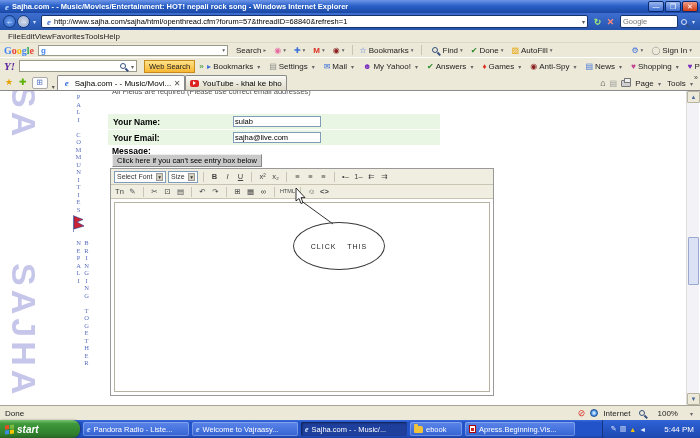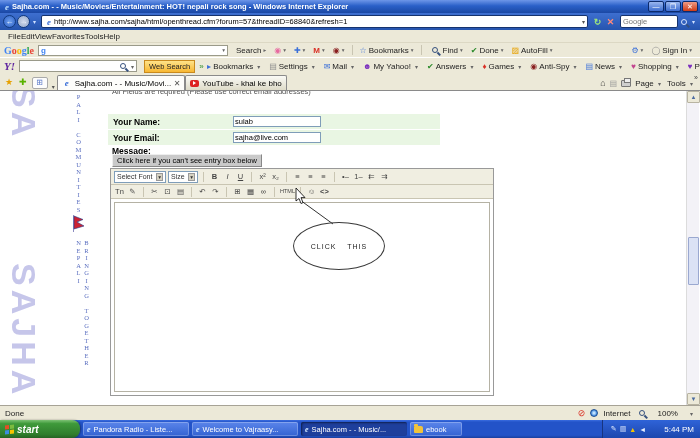--- a/index.html
+++ b/index.html
@@ -483,20 +483,24 @@
     <span>Welcome to Vajraasy...</span>
   </div>
   <div class="taskbtn active" style="width:106px">
     <span class="t-ie">e</span>
     <span>Sajha.com - - Music/...</span>
   </div>
   <div class="taskbtn" style="width:52px">
     <span class="t-folder"></span>
     <span>ebook</span>
   </div>
+  <div class="taskbtn" style="width:110px">
+    <span class="t-pdf"></span>
+    <span>Apress.Beginning.Vis...</span>
+  </div>
   <div id="tray">
     <span class="ti">✎</span>
     <span class="ti">▥</span>
     <span class="ti" style="color:#f5c400">▲</span>
     <span class="ti">◄</span>
     <span id="clock">5:44 PM</span>
   </div>
 </div>
 
 </body></html>

